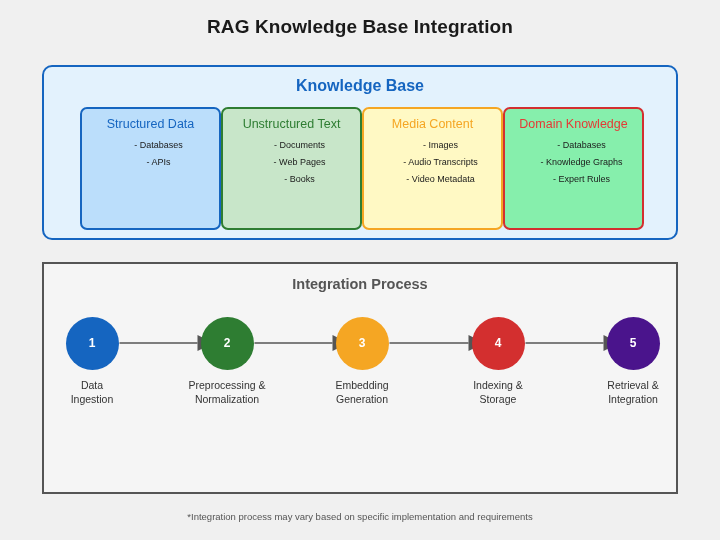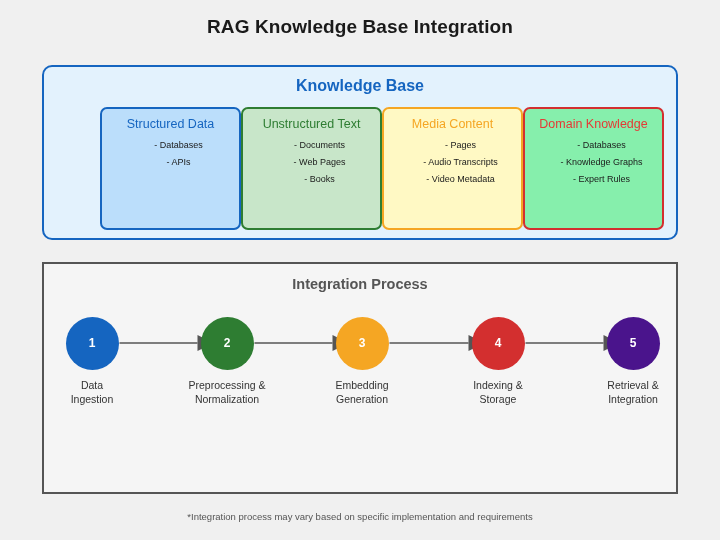--- a/index.html
+++ b/index.html
@@ -55,21 +55,21 @@
     font-weight: bold;
     color: #1565c0;
   }
   .kb-cards {
     position: absolute;
     top: 40px;
     left: 16px;
     width: 604px;
     height: 123px;
     display: flex;
-    justify-content: flex-end;
+    justify-content: center;
   }
   .kb-card {
     box-sizing: border-box;
     width: 141px;
     height: 123px;
     border-radius: 7px;
     border-width: 2px;
     border-style: solid;
     padding-top: 7px;
     text-align: center;
@@ -179,21 +179,21 @@
           <div class="kb-card-item">- APIs</div>
         </div>
         <div class="kb-card" style="background: rgb(200, 230, 201); border-color: rgb(46, 125, 50);">
           <div class="kb-card-title" style="color: rgb(46, 125, 50);">Unstructured Text</div>
           <div class="kb-card-item">- Documents</div>
           <div class="kb-card-item">- Web Pages</div>
           <div class="kb-card-item">- Books</div>
         </div>
         <div class="kb-card" style="background: rgb(255, 249, 196); border-color: rgb(245, 166, 35);">
           <div class="kb-card-title" style="color: rgb(245, 166, 35);">Media Content</div>
-          <div class="kb-card-item">- Pages</div>
+          <div class="kb-card-item">- Images</div>
           <div class="kb-card-item">- Audio Transcripts</div>
           <div class="kb-card-item">- Video Metadata</div>
         </div>
         <div class="kb-card" style="background: #86efac; border-color: rgb(211, 47, 47);">
           <div class="kb-card-title" style="color: rgb(229, 57, 53);">Domain Knowledge</div>
           <div class="kb-card-item">- Databases</div>
           <div class="kb-card-item">- Knowledge Graphs</div>
           <div class="kb-card-item">- Expert Rules</div>
         </div>
       </div>

